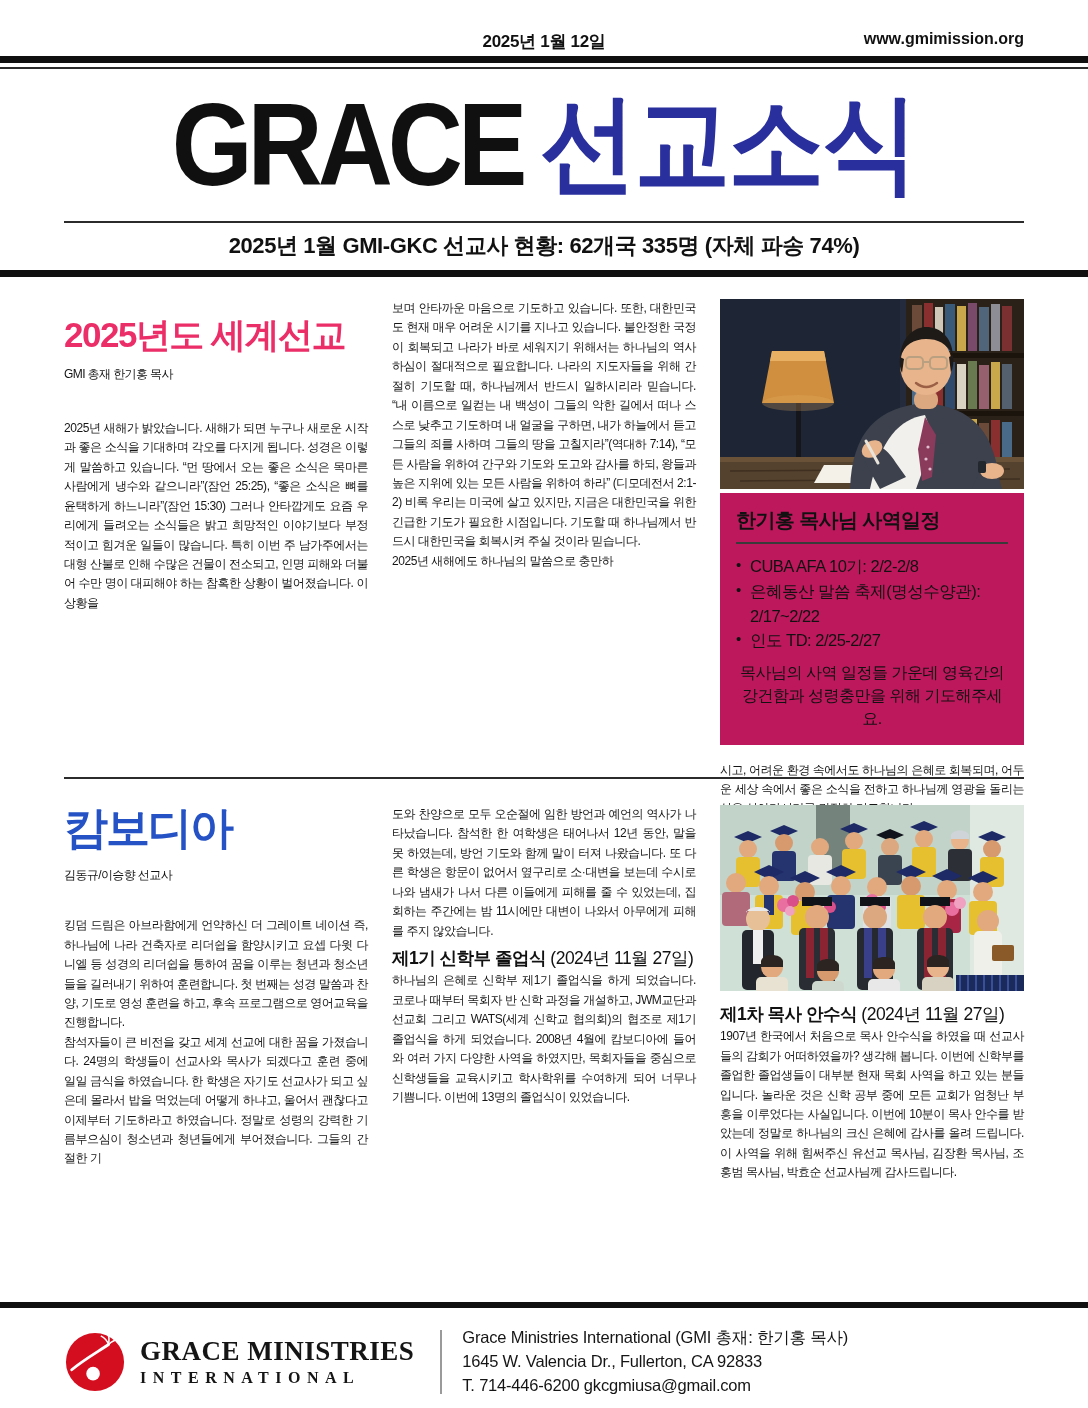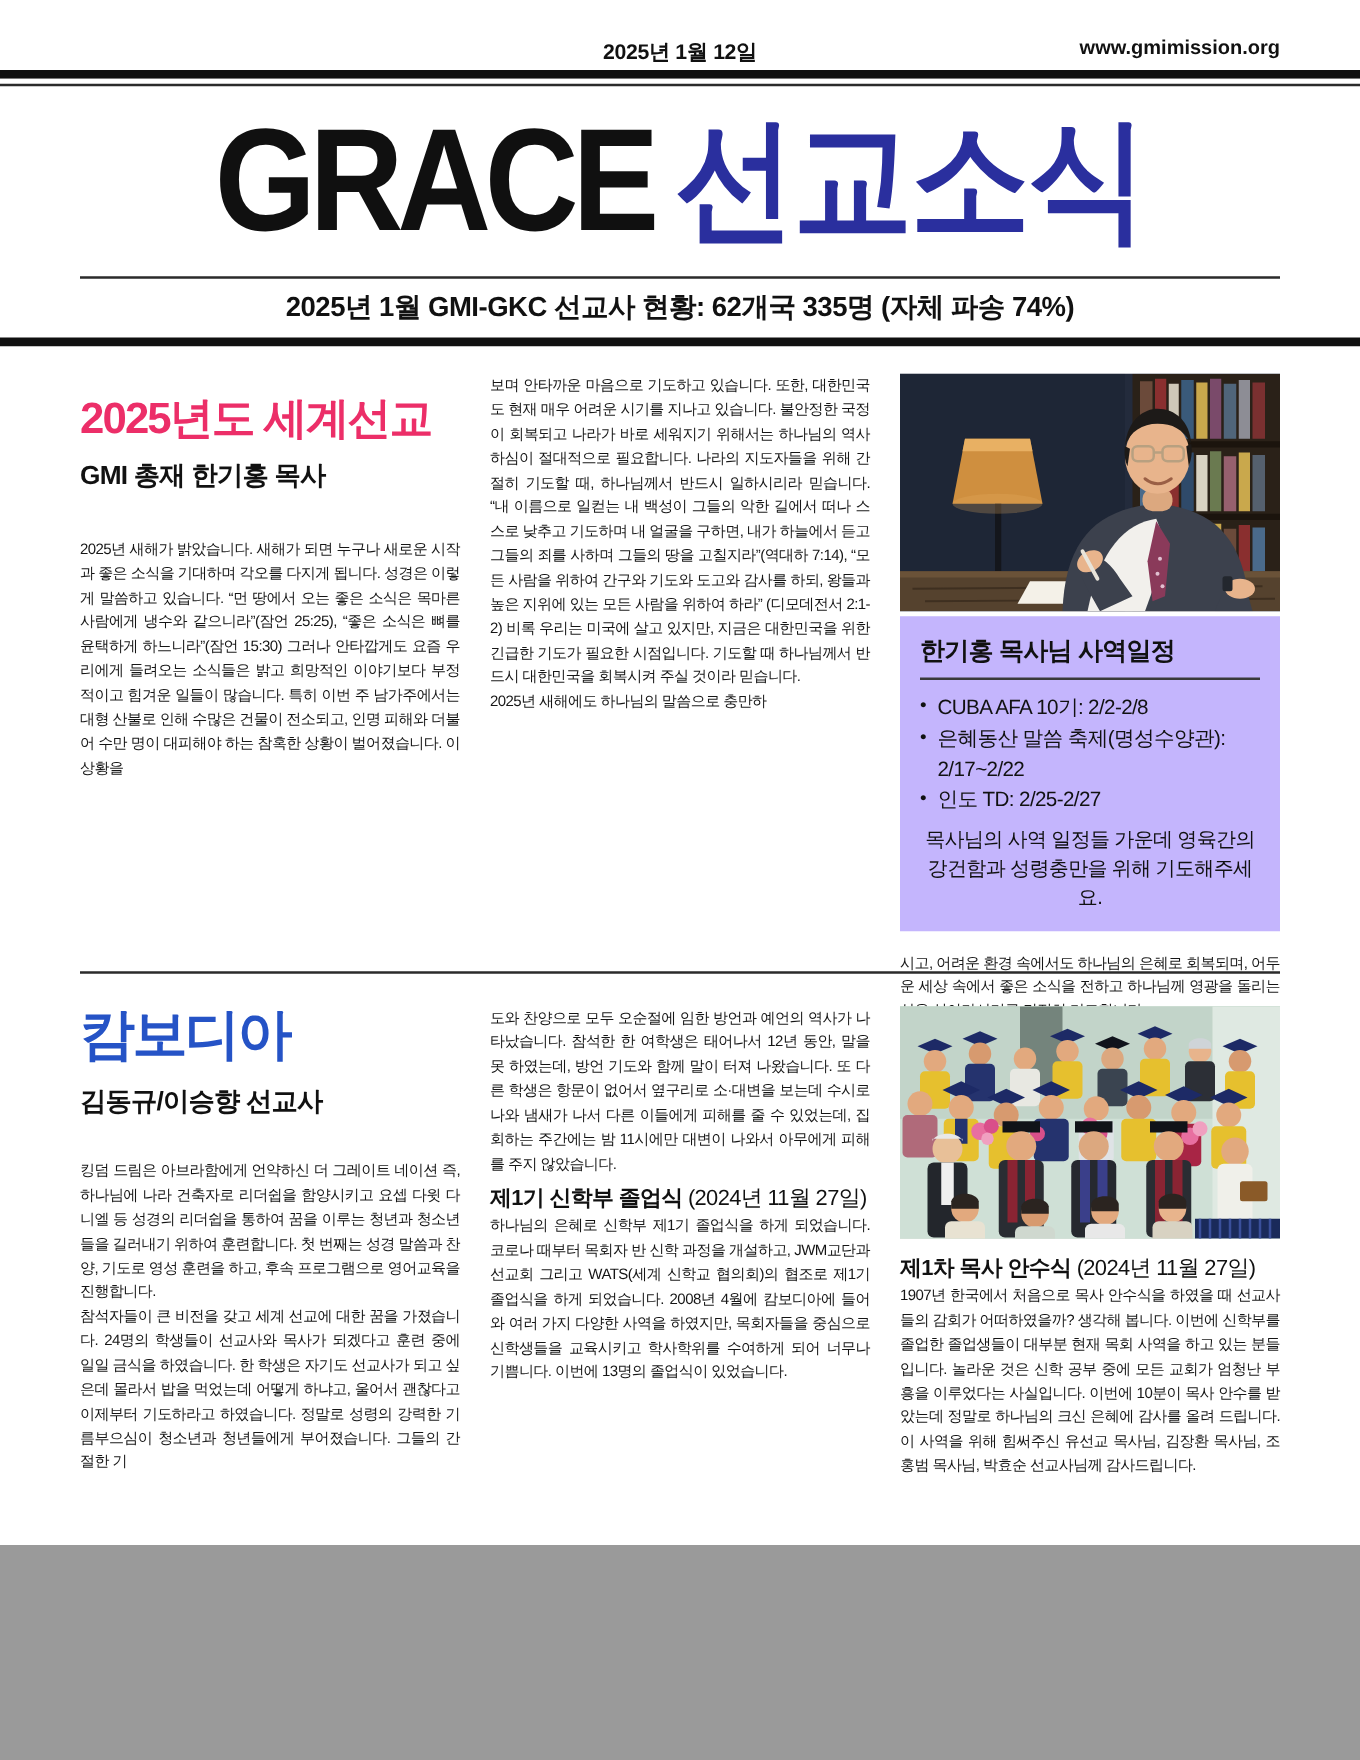--- a/index.html
+++ b/index.html
@@ -1,19 +1,19 @@
 <!DOCTYPE html>
 <html><head>
 <meta charset="utf-8">
 <style>
   * { margin:0; padding:0; box-sizing:border-box; }
   html,body { background:#9a9a9a; }
   .page {
     position:relative;
-    width:1088px; height:1236px;
+    width:1088px; height:1408px;
     margin:0 auto;
     background:#ffffff;
     font-family:"Liberation Sans","DejaVu Sans",sans-serif;
     color:#111;
     overflow:hidden;
   }
   .inner { padding:0 64px; }
 
   
   .header-top { position:relative; height:56px; }
@@ -59,30 +59,30 @@
   .section2 { margin-top:26px; height:508px; }
 
   .headline-pink {
     color:#EC2E68; font-size:35px; font-weight:800; line-height:1.17;
     letter-spacing:-1.5px; margin-bottom:10px;margin-top:16px;
   }
   .headline-blue {
     color:#2553C6; font-size:44px; font-weight:800; line-height:1.05;
     letter-spacing:-2px; margin-bottom:16px;
   }
-  .byline { font-size:21px; font-weight:bold; letter-spacing:-0.6px; }
+  .byline { font-size:12px; font-weight:normal; letter-spacing:-0.6px; }
   .a1-col1-body { margin-top:36px; }
   .a2-col1-body { margin-top:32px; }
 
   .photo-frame { width:304px; overflow:hidden; background:#202838; }
   .photo-frame svg { display:block; }
 
   
   .sidebar-box {
-    margin-top:4px; background:#c4b5fd; padding:14px 16px 14px 16px;
+    margin-top:4px; background:#be185d; padding:14px 16px 14px 16px;
   }
   .sidebar-title { font-size:20px; font-weight:bold; letter-spacing:-0.6px; padding-bottom:8px; }
   .sidebar-rule { height:2px; background:#3a3a3a; margin-bottom:10px; }
   .sidebar-list { list-style:none; }
   .sidebar-list li {
     font-size:16.5px; letter-spacing:-0.5px; line-height:1.5; padding-left:14px; position:relative;
   }
   .sidebar-list li::before {
     content:"•"; position:absolute; left:0; top:0; font-size:15px;
   }

